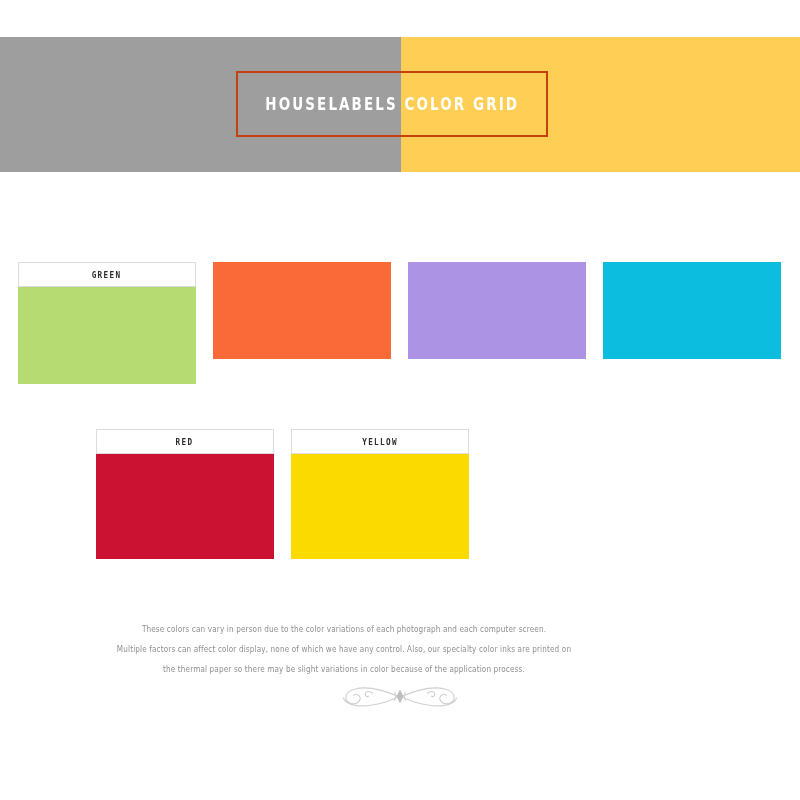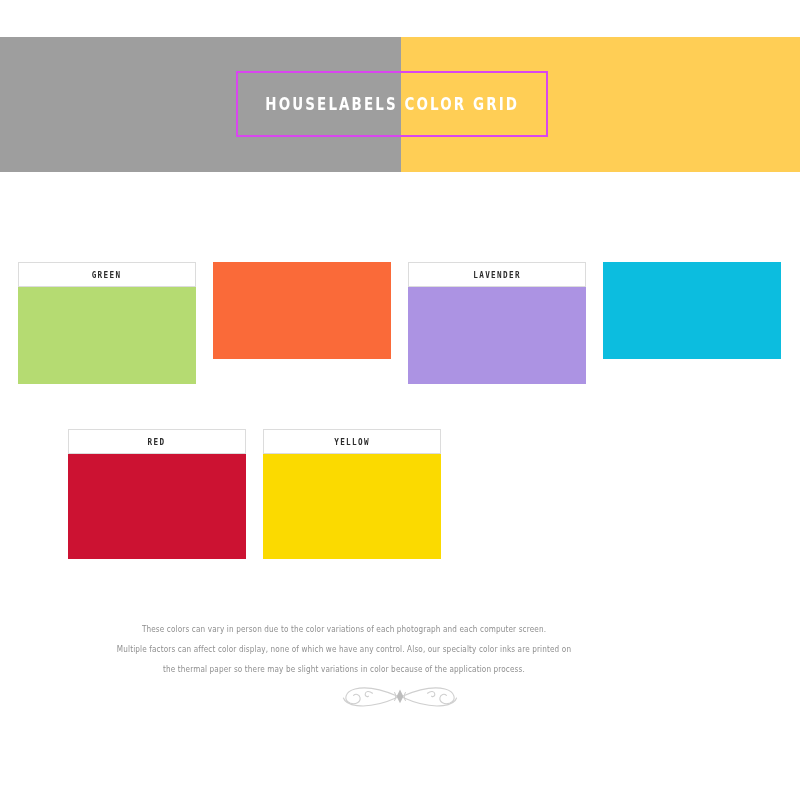--- a/index.html
+++ b/index.html
@@ -33,21 +33,21 @@
     flex: 1;
     height: 100%;
     background: #ffce55;
   }
   .banner-title-box {
     position: absolute;
     left: 236px;
     top: 71px;
     width: 312px;
     height: 66px;
-    border: 2px solid #d946ef;
+    border: 2px solid #c2410c;
     box-sizing: border-box;
     display: flex;
     align-items: center;
     justify-content: center;
   }
   .banner-title {
     color: #ffffff;
     font-family: "DejaVu Sans Condensed", "Liberation Sans Narrow", "Liberation Sans", sans-serif;
     font-size: 17px;
     font-weight: bold;
@@ -65,21 +65,21 @@
     width: 800px;
   }
   .swatch-row {
     display: flex;
     gap: 17px;
   }
   .row-1 {
     margin-left: 18px;
   }
   .row-2 {
-    margin-left: 68px;
+    margin-left: 96px;
     margin-top: 45px;
   }
   .swatch {
     width: 178px;
   }
   .swatch-label {
     height: 25px;
     background: #ffffff;
     border: 1px solid #dcdcdc;
     box-sizing: border-box;
@@ -154,23 +154,20 @@
         <span>GREEN</span>
       </div>
       <div class="swatch-color" style="background: rgb(181, 219, 114);"></div>
     </div>
 
     <div class="swatch">
       <div class="swatch-color" style="background: rgb(250, 106, 57);"></div>
     </div>
 
     <div class="swatch">
-      <div class="swatch-label">
-        <span>LAVENDER</span>
-      </div>
       <div class="swatch-color" style="background: rgb(172, 147, 227);"></div>
     </div>
 
     <div class="swatch">
       <div class="swatch-color" style="background: rgb(12, 189, 223);"></div>
     </div>
 
   </div>
 
   <div class="swatch-row row-2">

